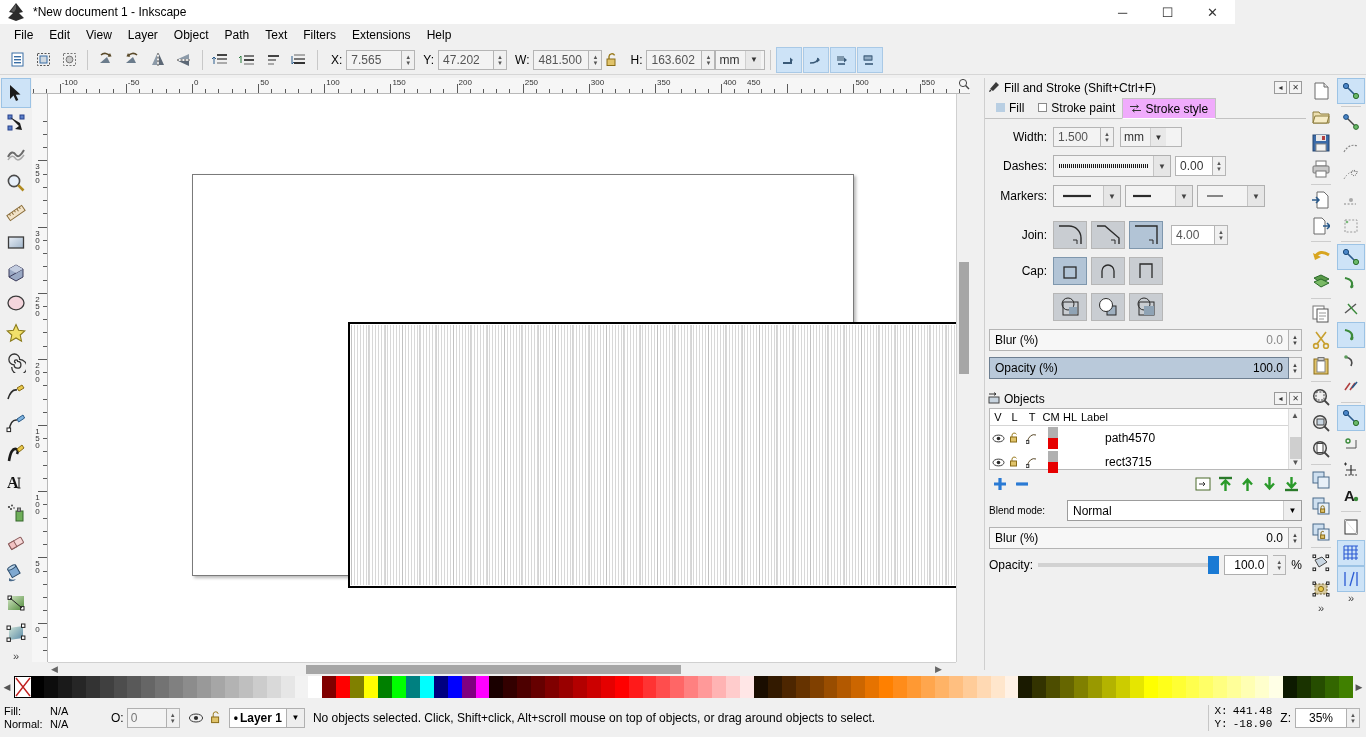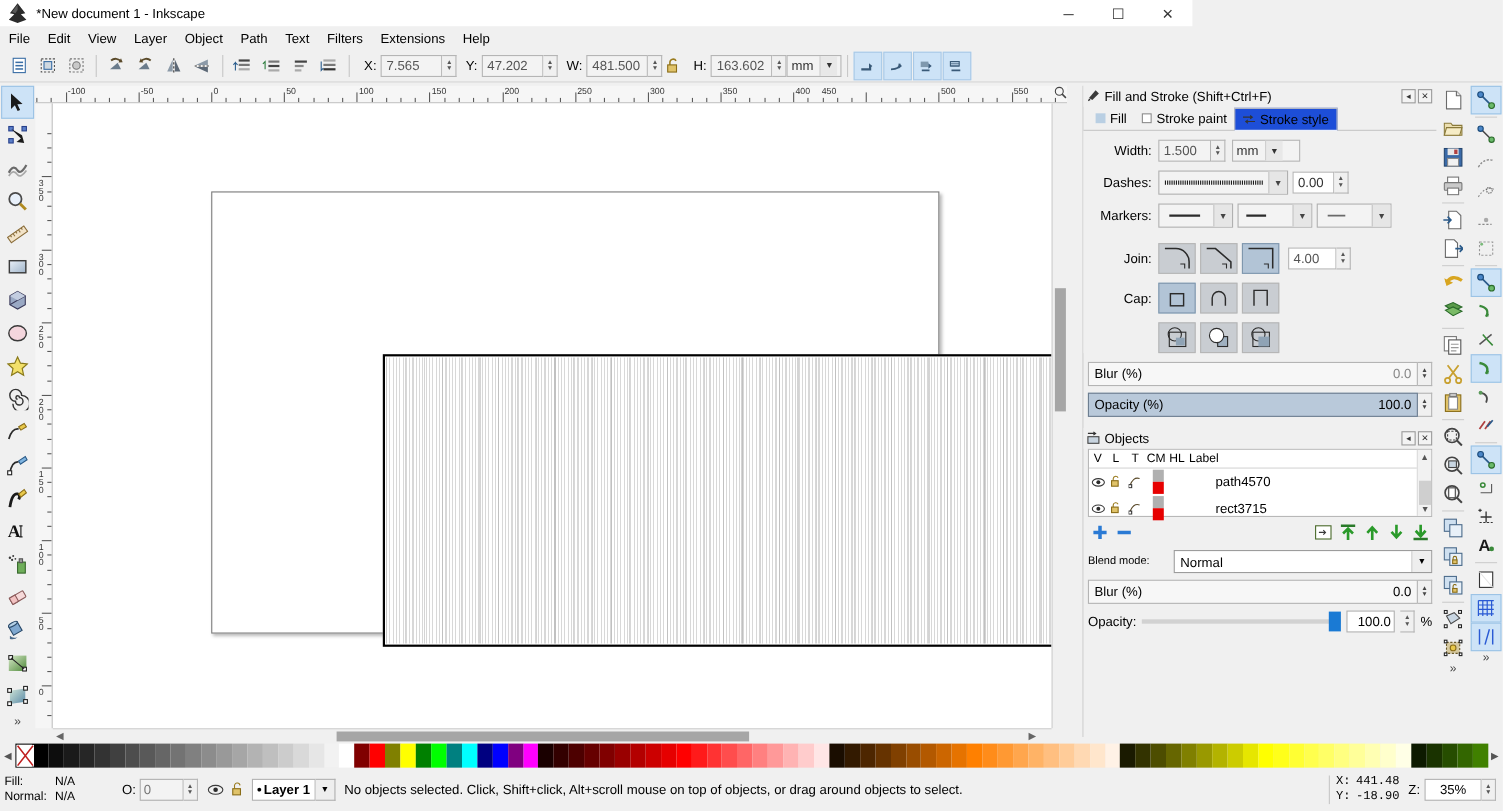--- a/index.html
+++ b/index.html
@@ -8,33 +8,33 @@
     overflow: hidden;
     font-family: "Liberation Sans", sans-serif;
     font-size: 12px;
     background: #f0f0f0;
     color: #000;
   }
   #app { position: relative; width: 1366px; height: 737px; background: #f0f0f0; }
 
   
   #titlebar {
-    position: absolute; left: 0; top: 0; width: 1084px; height: 24px;
+    position: absolute; left: 0; top: 0; width: 1235px; height: 24px;
     background: #ffffff; display: flex; align-items: center;
   }
   #titlebar .app-icon { width: 22px; height: 22px; margin-left: 5px; position: relative; }
   #titlebar .title-text { margin-left: 6px; font-size: 12px; color: #000; }
   .win-btns { margin-left: auto; display: flex; height: 24px; }
   .win-btn { width: 45px; height: 24px; display: flex; align-items: center; justify-content: center;
              font-size: 13px; color: #333; }
 
   
   #menubar {
     position: absolute; left: 0; top: 24px; width: 1248px; height: 21px;
-    background: #f0f0f0; display: flex; align-items: center; padding-left: 0;
+    background: #f0f0f0; display: flex; align-items: center; padding-left: 6px;
   }
   .menu-item { padding: 2px 8px; font-size: 12px; color: #000; }
 
   
   #cmdbar {
     position: absolute; left: 0; top: 45px; width: 1366px; height: 30px;
     background: #f0f0f0; display: flex; align-items: center; padding-left: 4px;
     border-bottom: 1px solid #d6d6d6;
   }
   .tbtn { width: 26px; height: 26px; display: flex; align-items: center; justify-content: center; }
@@ -137,21 +137,21 @@
   .dock-title .tname { margin-left: 3px; }
   .dock-title .tbtns { margin-left: auto; display: flex; gap: 2px; padding-right: 4px; }
   .dock-sq { width: 13px; height: 13px; border: 1px solid #9a9a9a; background: #f3f3f3;
              display:flex; align-items:center; justify-content:center; font-size: 8px; color:#333; }
 
   
   .tabs { display: flex; align-items: flex-end; height: 22px; padding-left: 4px;
           border-bottom: 1px solid #c2c2c2; }
   .tab { height: 21px; display: flex; align-items: center; gap: 4px;
          padding: 0 7px; font-size: 12px; color: #000; }
-  .tab.active { background: #1d4ed8; border: 1px solid #c2c2c2; border-bottom: 1px solid #fff;
+  .tab.active { background: #f0abfc; border: 1px solid #c2c2c2; border-bottom: 1px solid #fff;
                 margin-bottom: -1px; }
   .tab .sw { width:9px; height:9px; background:#b9cfe3; display:inline-block; }
   .tab .swx { width:9px; height:9px; border:1px solid #8a8a8a; background:#fff; display:inline-block; }
 
   .panel-body { background: #f0f0f0; padding: 8px 6px 0 6px; }
   .row { display: flex; align-items: center; margin-bottom: 8px; }
   .rlabel { width: 56px; text-align: right; margin-right: 6px; font-size: 12px; }
   .dd { height: 22px; border:1px solid #b0b0b0; background:#f3f3f3; display:flex;
         align-items:center; }
   .dd .ddbody { flex:1; display:flex; align-items:center; justify-content:center; }

